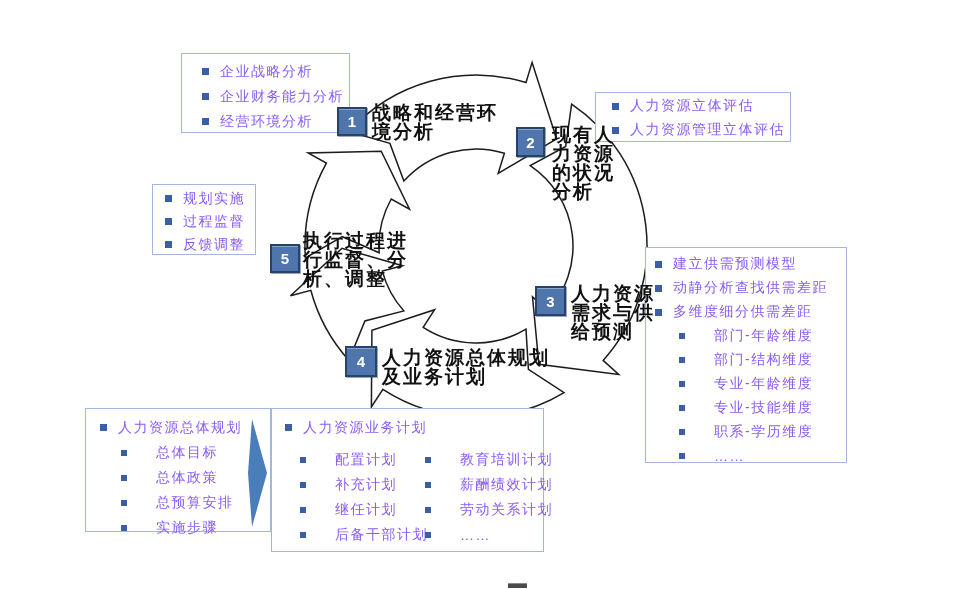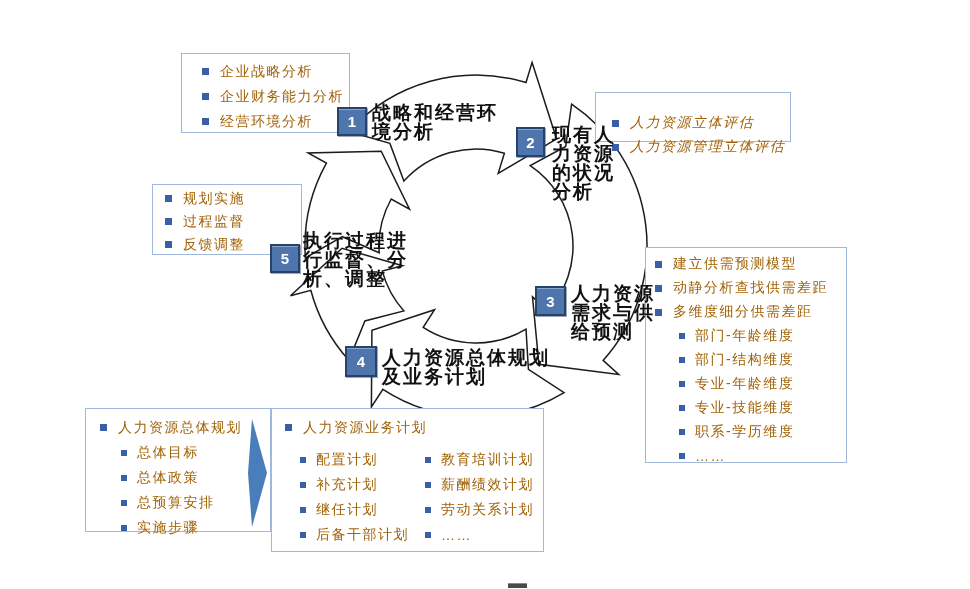--- a/index.html
+++ b/index.html
@@ -9,31 +9,31 @@
   }
   
   #cycle-svg{position:absolute;left:0;top:0;z-index:1;pointer-events:none;}
   #cycle-svg path{fill:#ffffff;stroke:#1c1c1c;stroke-width:1.5;stroke-linejoin:miter;}
   
   .dbox{
     position:absolute;background:#ffffff;border:1px solid var(--box-border,#9fb8db);
     box-sizing:border-box;z-index:2;
   }
   .li{display:flex;align-items:center;height:25px;white-space:nowrap;}
-  .li-text{font-size:14px;letter-spacing:1.5px;color:#a16207;}
+  .li-text{font-size:14px;letter-spacing:1.5px;color:#8b5cf6;}
   .bullet{width:7px;height:7px;background:var(--bullet,#3a5fa5);margin-right:11px;flex:none;}
-  .lvl2{margin-left:22px;}
+  .lvl2{margin-left:22px;gap:19px;}
   .lvl2 .bullet{width:6px;height:6px;margin-right:10px;}
   .box-strategy{left:181px;top:53px;width:169px;height:80px;padding:5px 0 0 20px;}
-  .box-assessment{left:595px;top:92px;width:196px;height:50px;padding:18px 0 0 16px;font-style:italic;}
+  .box-assessment{left:595px;top:92px;width:196px;height:50px;padding:1px 0 0 16px;}
   .box-assessment .li{height:24px;}
   .box-forecast{left:645px;top:247px;width:202px;height:216px;padding:4px 14px 0 9px;}
   .box-forecast .li{height:24px;}
   .box-forecast .lvl2{margin-left:24px;}
-  .box-execution{left:152px;top:184px;width:150px;height:71px;padding:2px 0 0 12px;}
+  .box-execution{left:152px;top:184px;width:104px;height:71px;padding:2px 0 0 12px;}
   .box-execution .li{height:23px;}
   .box-overall{left:85px;top:408px;width:186px;height:124px;padding:6px 0 0 14px;}
   .box-overall .lvl2{margin-left:21px;}
   .box-business{left:271px;top:408px;width:273px;height:144px;padding:6px 0 0 13px;}
   .col{position:absolute;top:38px;}
   .col .lvl2{margin-left:0;}
   .col1{left:28px;}
   .col2{left:153px;}
   
   .badge{

